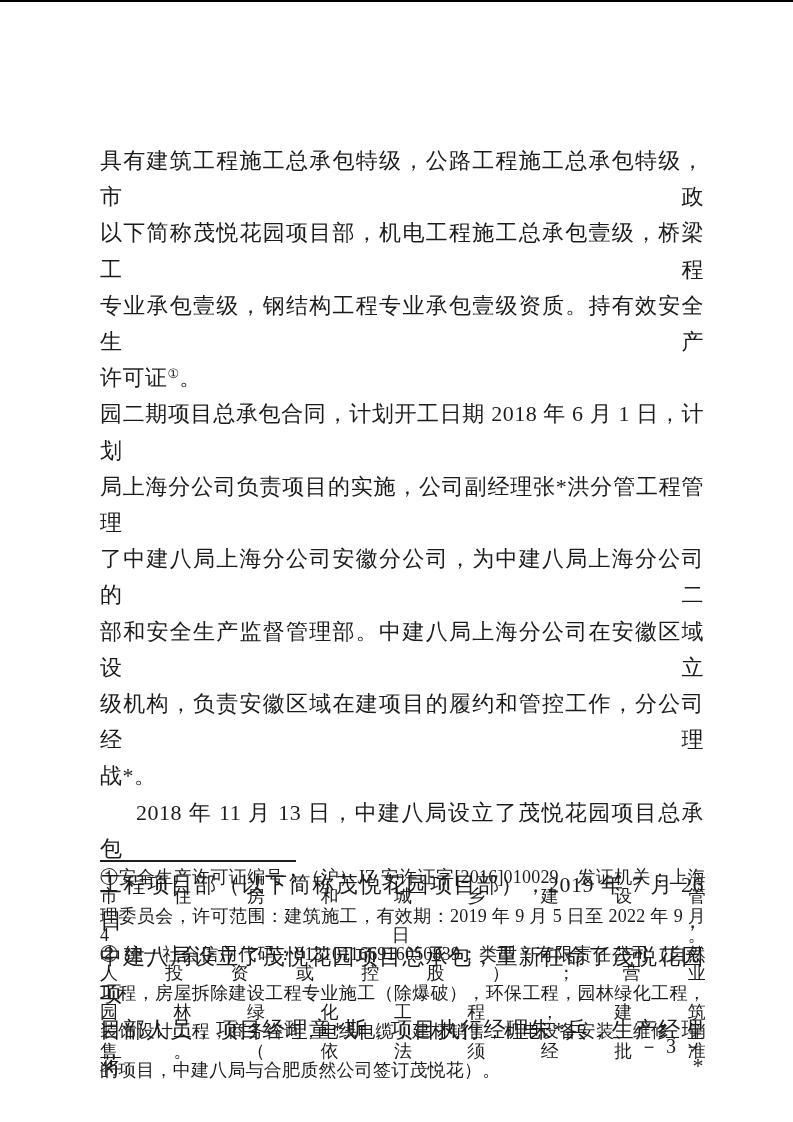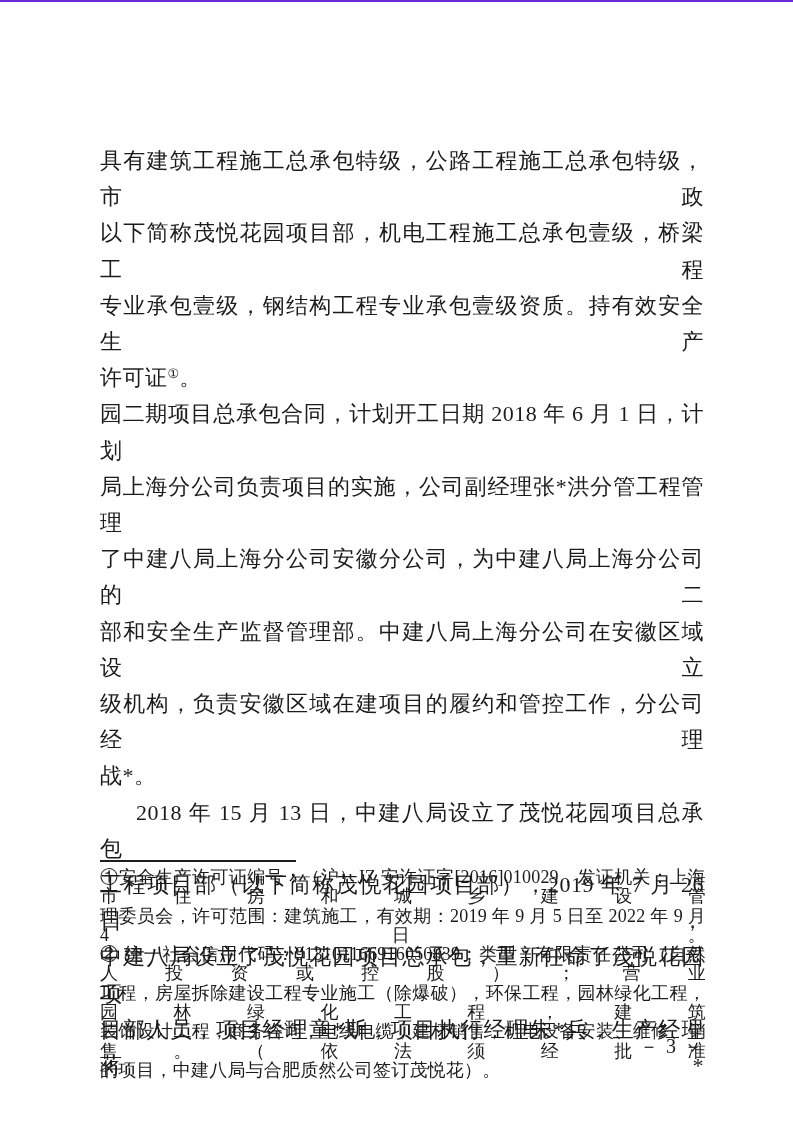--- a/index.html
+++ b/index.html
@@ -2,21 +2,21 @@
 <html><head>
 <meta charset="utf-8">
 <style>
   html, body { margin: 0; padding: 0; background: #f2f2f2; }
   .page {
     position: relative;
     width: 793px;
     height: 1122px;
     margin: 0 auto;
     background: #ffffff;
-    border-top: 2px solid #6d28d9;
+    border-top: 2px solid #000000;
     box-sizing: border-box;
     font-family: "Liberation Serif", "DejaVu Serif", serif;
     color: #1b1b1b;
     overflow: hidden;
   }
   .body-text {
     position: absolute;
     left: 100px;
     top: 141px;
     width: 604px;
@@ -79,21 +79,21 @@
     <div>
       <div class="line just">园二期项目总承包合同，计划开工日期 2018 年 6 月 1 日，计划</div>
       <div class="line just">局上海分公司负责项目的实施，公司副经理张*洪分管工程管理</div>
       <div class="line just">了中建八局上海分公司安徽分公司，为中建八局上海分公司的二</div>
       <div class="line just">部和安全生产监督管理部。中建八局上海分公司在安徽区域设立</div>
       <div class="line just">级机构，负责安徽区域在建项目的履约和管控工作，分公司经理</div>
       <div class="line short">战*。</div>
     </div>
 
     <div>
-      <div class="line just ind">2018 年 15 月 13 日，中建八局设立了茂悦花园项目总承包</div>
+      <div class="line just ind">2018 年 11 月 13 日，中建八局设立了茂悦花园项目总承包</div>
       <div class="line just">工程项目部（以下简称茂悦花园项目部），2019 年 7 月 26 日，</div>
       <div class="line just">中建八局设立了茂悦花园项目总承包，重新任命了茂悦花园项</div>
       <div class="line just">目部人员，项目经理童*斯，项目执行经理朱*兵，生产经理蒋*</div>
 
     </div>
 
   </div>
 
   <div class="fn-divider"></div>
 

